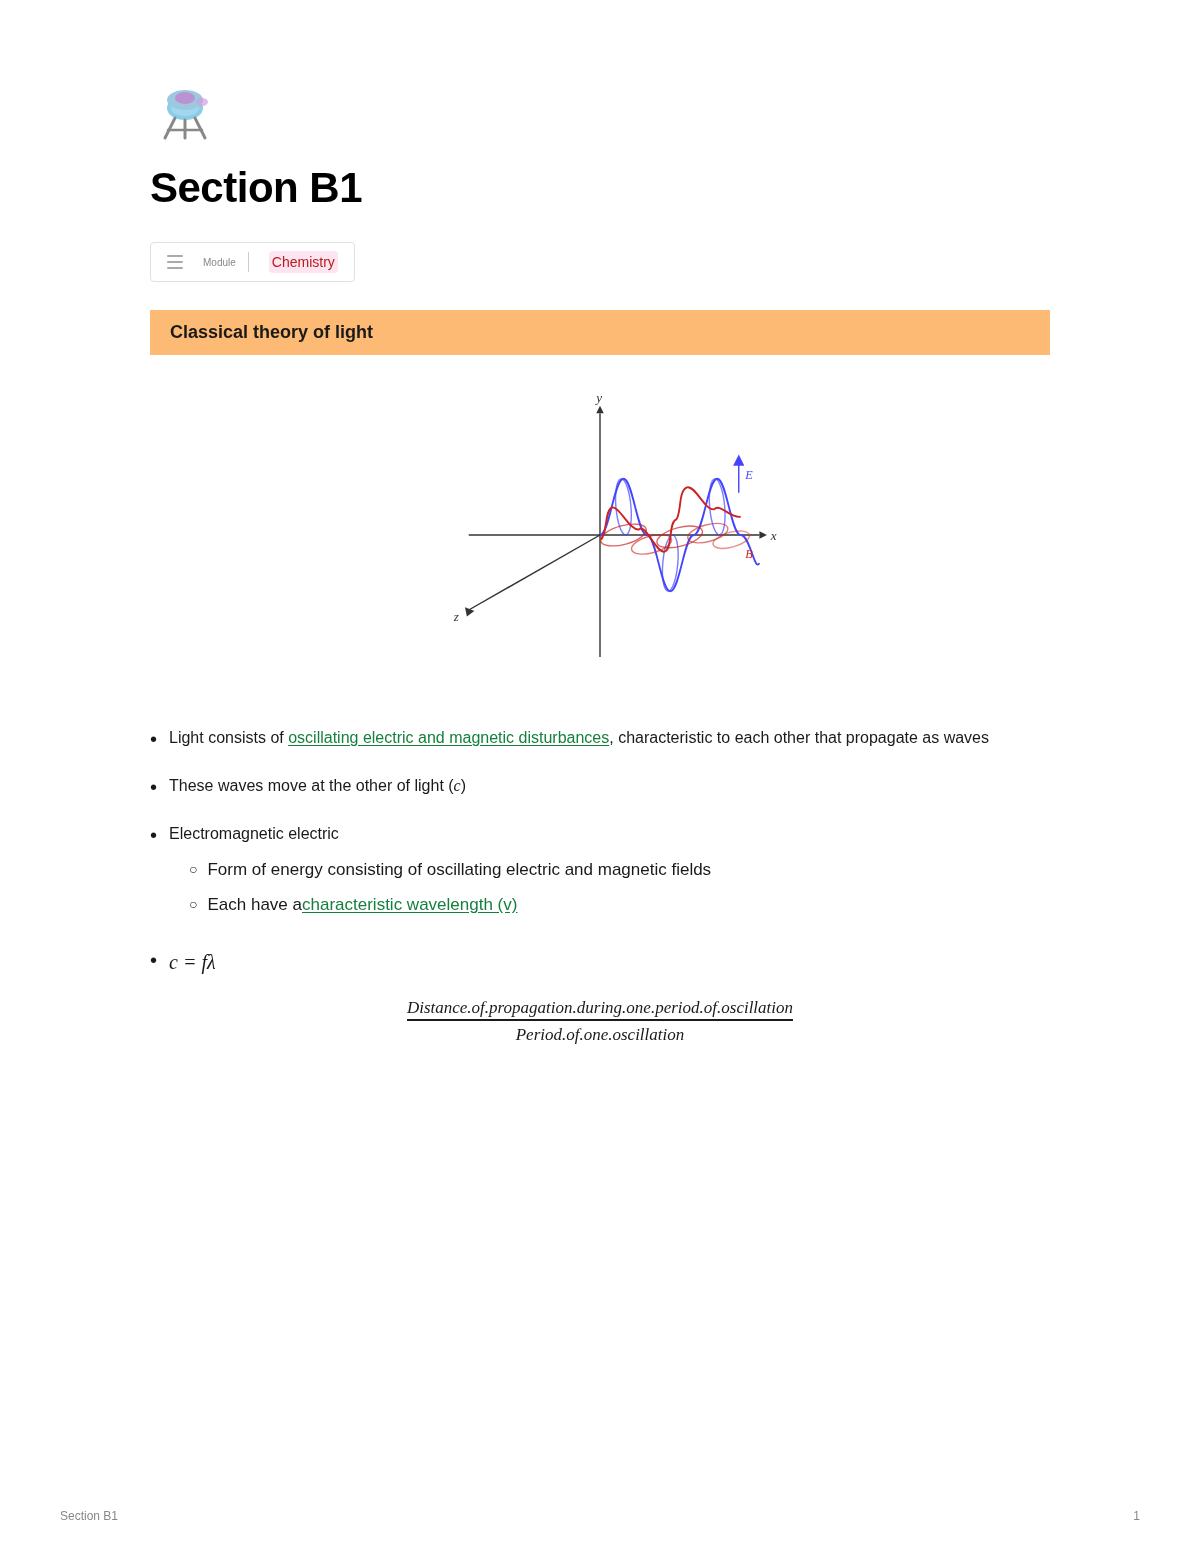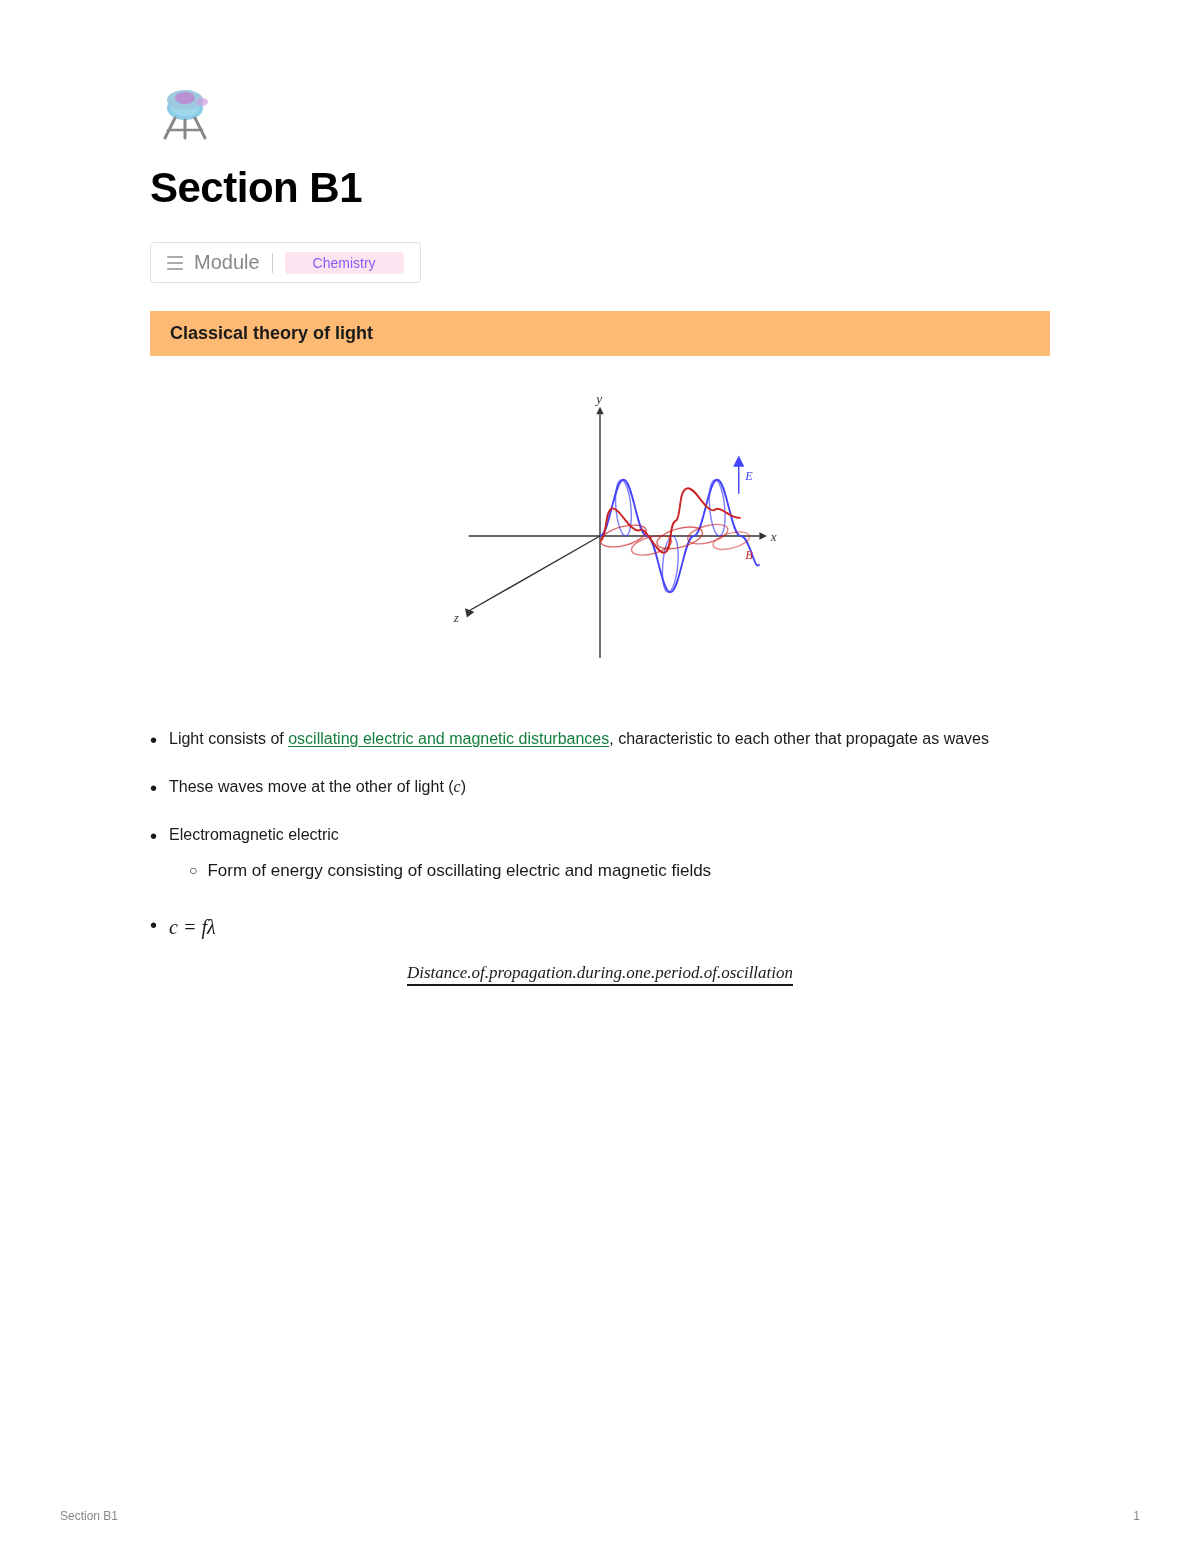--- a/index.html
+++ b/index.html
@@ -45,39 +45,40 @@
       border-radius: 4px;
       padding: 8px 16px;
       width: fit-content;
       margin-bottom: 28px;
       gap: 12px;
       font-family: Arial, sans-serif;
     }
 
     .breadcrumb-module {
       color: #888888;
-      font-size: 20px;
+      font-size: 10px;
       display: flex;
       align-items: center;
-      gap: 11px;
+      gap: 20px;
     }
 
     .breadcrumb-separator {
       width: 1px;
       height: 20px;
       background: #cccccc;
     }
 
     .breadcrumb-tag {
       background: #fce4f0;
-      color: #8b5cf6;
+      color: #b91c1c;
       font-size: 14px;
-      padding: 3px 28px;
+      padding: 3px 3px;
       border-radius: 4px;
       font-weight: 500;
+      margin-left: 8px;
     }
 
     .section-heading-bar {
       background: #fdba74;
       padding: 12px 20px;
       margin-bottom: 30px;
     }
 
     .section-heading-bar h2 {
       font-size: 18px;
@@ -319,35 +320,40 @@
       </div>
     </li>
 
     <li>
       <div class="list-item-content">
         <span>Electromagnetic electric</span>
         <ul class="sub-bullet-list">
           <li>
             <span>Form of energy consisting of oscillating electric and magnetic fields</span>
           </li>
+          <li>
+            <span>Each have a </span>
+              <span class="highlight-orange">characteristic wavelength (v)</span>
+          </li>
         </ul>
       </div>
     </li>
 
     <li>
       <div class="list-item-content">
         <span class="c-equals-flambda"><em>c</em> = <em>f</em><em>λ</em></span>
       </div>
     </li>
 
   </ul>
 
   <div class="formula-block">
     <div class="fraction">
       <span class="numerator">Distance.of.propagation.during.one.period.of.oscillation</span>
+      <span class="denominator">Period.of.one.oscillation</span>
     </div>
   </div>
 
 </div>
 
 <div class="page-footer">
   <span>Section B1</span>
   <span>1</span>
 </div>
 

